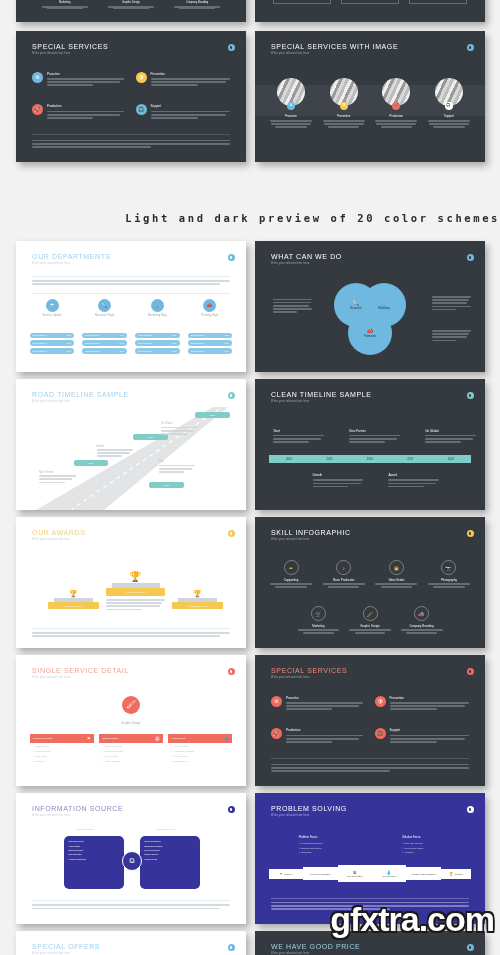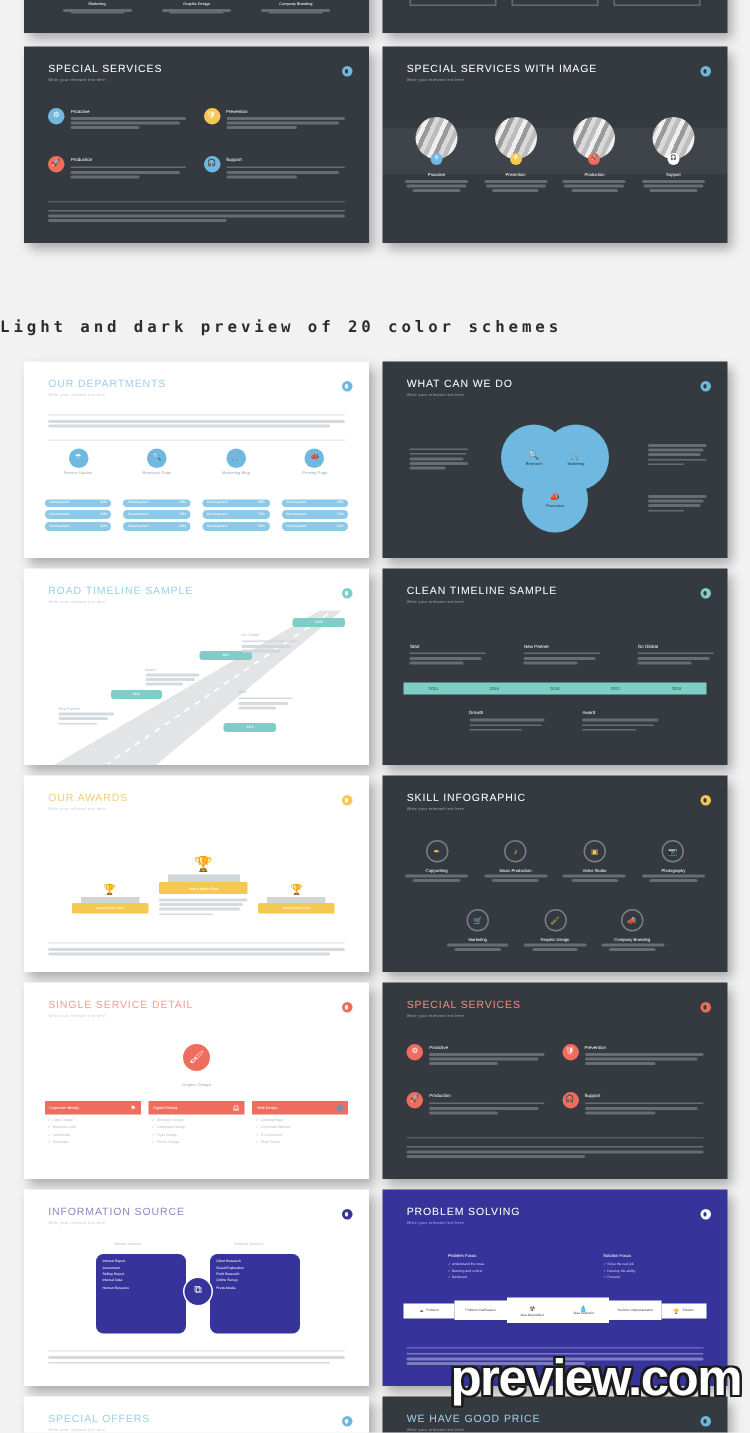--- a/index.html
+++ b/index.html
@@ -56,21 +56,21 @@
 
   .cap{font-size:2.6px;color:#fff;text-align:center;letter-spacing:.1px;}
   .slide.light .cap{color:#9aa3aa;}
 
   .pill{border-radius:6px;height:5.5px;display:flex;align-items:center;
         justify-content:space-between;padding:0 3px;box-sizing:border-box;
         font-size:2.3px;color:#fff;margin-bottom:2.2px;}
 
   
   .headline{
-    position:absolute;left:0;right:0;top:212px;text-align:left;
+    position:absolute;left:0;right:0;top:212px;text-align:right;
     font-family:"DejaVu Sans Mono","Liberation Mono",monospace;
     font-size:10.5px;letter-spacing:2.6px;color:#2c2c2c;font-weight:700;
   }
 
   
   .wm{
     position:absolute;right:6px;bottom:16px;
     font-family:"Liberation Sans",sans-serif;
     font-weight:700;font-size:34px;color:#ffffff;
     letter-spacing:-1px;
@@ -907,15 +907,15 @@
   <div class="slide" style="left:255px;top:931px;width:230px;height:131px;">
     <div class="s-head" style="top:9%;">
       <div class="s-title" style="color:#9fd0ea;">WE HAVE GOOD PRICE</div>
       <div class="s-sub">Write your relevant text here</div>
     </div>
     <div class="s-badge" style="background:#6fb9e0;">
         <div class="inner"></div>
       </div>
   </div>
 
-  <div class="wm">preview.com</div>
+  <div class="wm">gfxtra.com</div>
 
 </div>
 
 </body></html>

